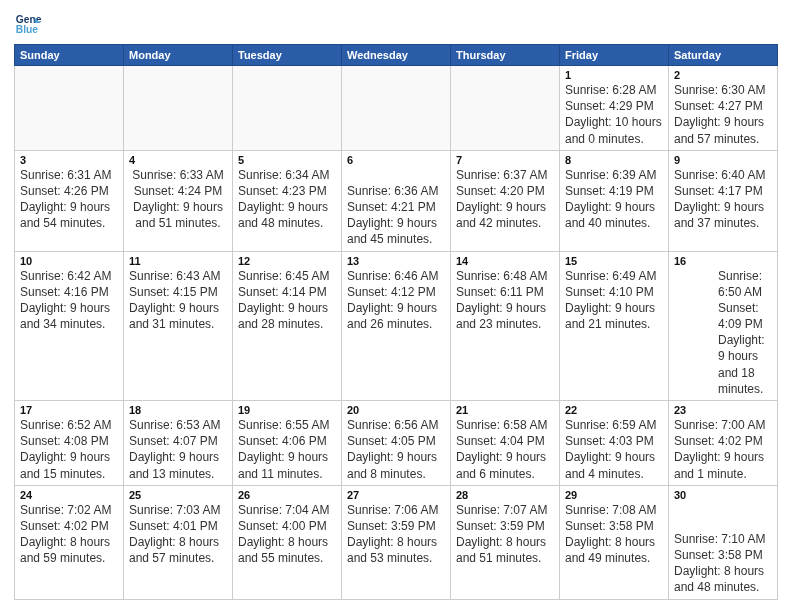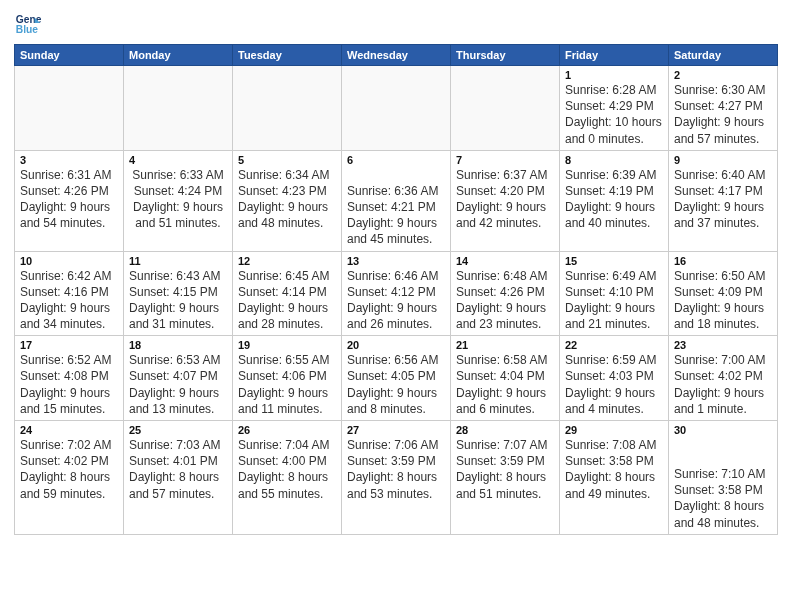--- a/index.html
+++ b/index.html
@@ -216,34 +216,34 @@
           <td>
             <span class="day-num">13</span>
             <div class="day-info" style="white-space: pre-line;">Sunrise: 6:46 AM
 Sunset: 4:12 PM
 Daylight: 9 hours
 and 26 minutes.</div>
           </td>
           <td>
             <span class="day-num">14</span>
             <div class="day-info" style="white-space: pre-line;">Sunrise: 6:48 AM
-Sunset: 4:26 PM
+Sunset: 6:11 PM
 Daylight: 9 hours
 and 23 minutes.</div>
           </td>
           <td>
             <span class="day-num">15</span>
             <div class="day-info" style="white-space: pre-line;">Sunrise: 6:49 AM
 Sunset: 4:10 PM
 Daylight: 9 hours
 and 21 minutes.</div>
           </td>
           <td>
             <span class="day-num">16</span>
-            <div class="day-info" style="white-space: pre-line;">Sunrise: 6:50 AM
+            <div class="day-info" style="white-space: pre-line; margin-left: 44px;">Sunrise: 6:50 AM
 Sunset: 4:09 PM
 Daylight: 9 hours
 and 18 minutes.</div>
           </td>
         </tr>
         <tr>
           <td>
             <span class="day-num">17</span>
             <div class="day-info" style="white-space: pre-line;">Sunrise: 6:52 AM
 Sunset: 4:08 PM

